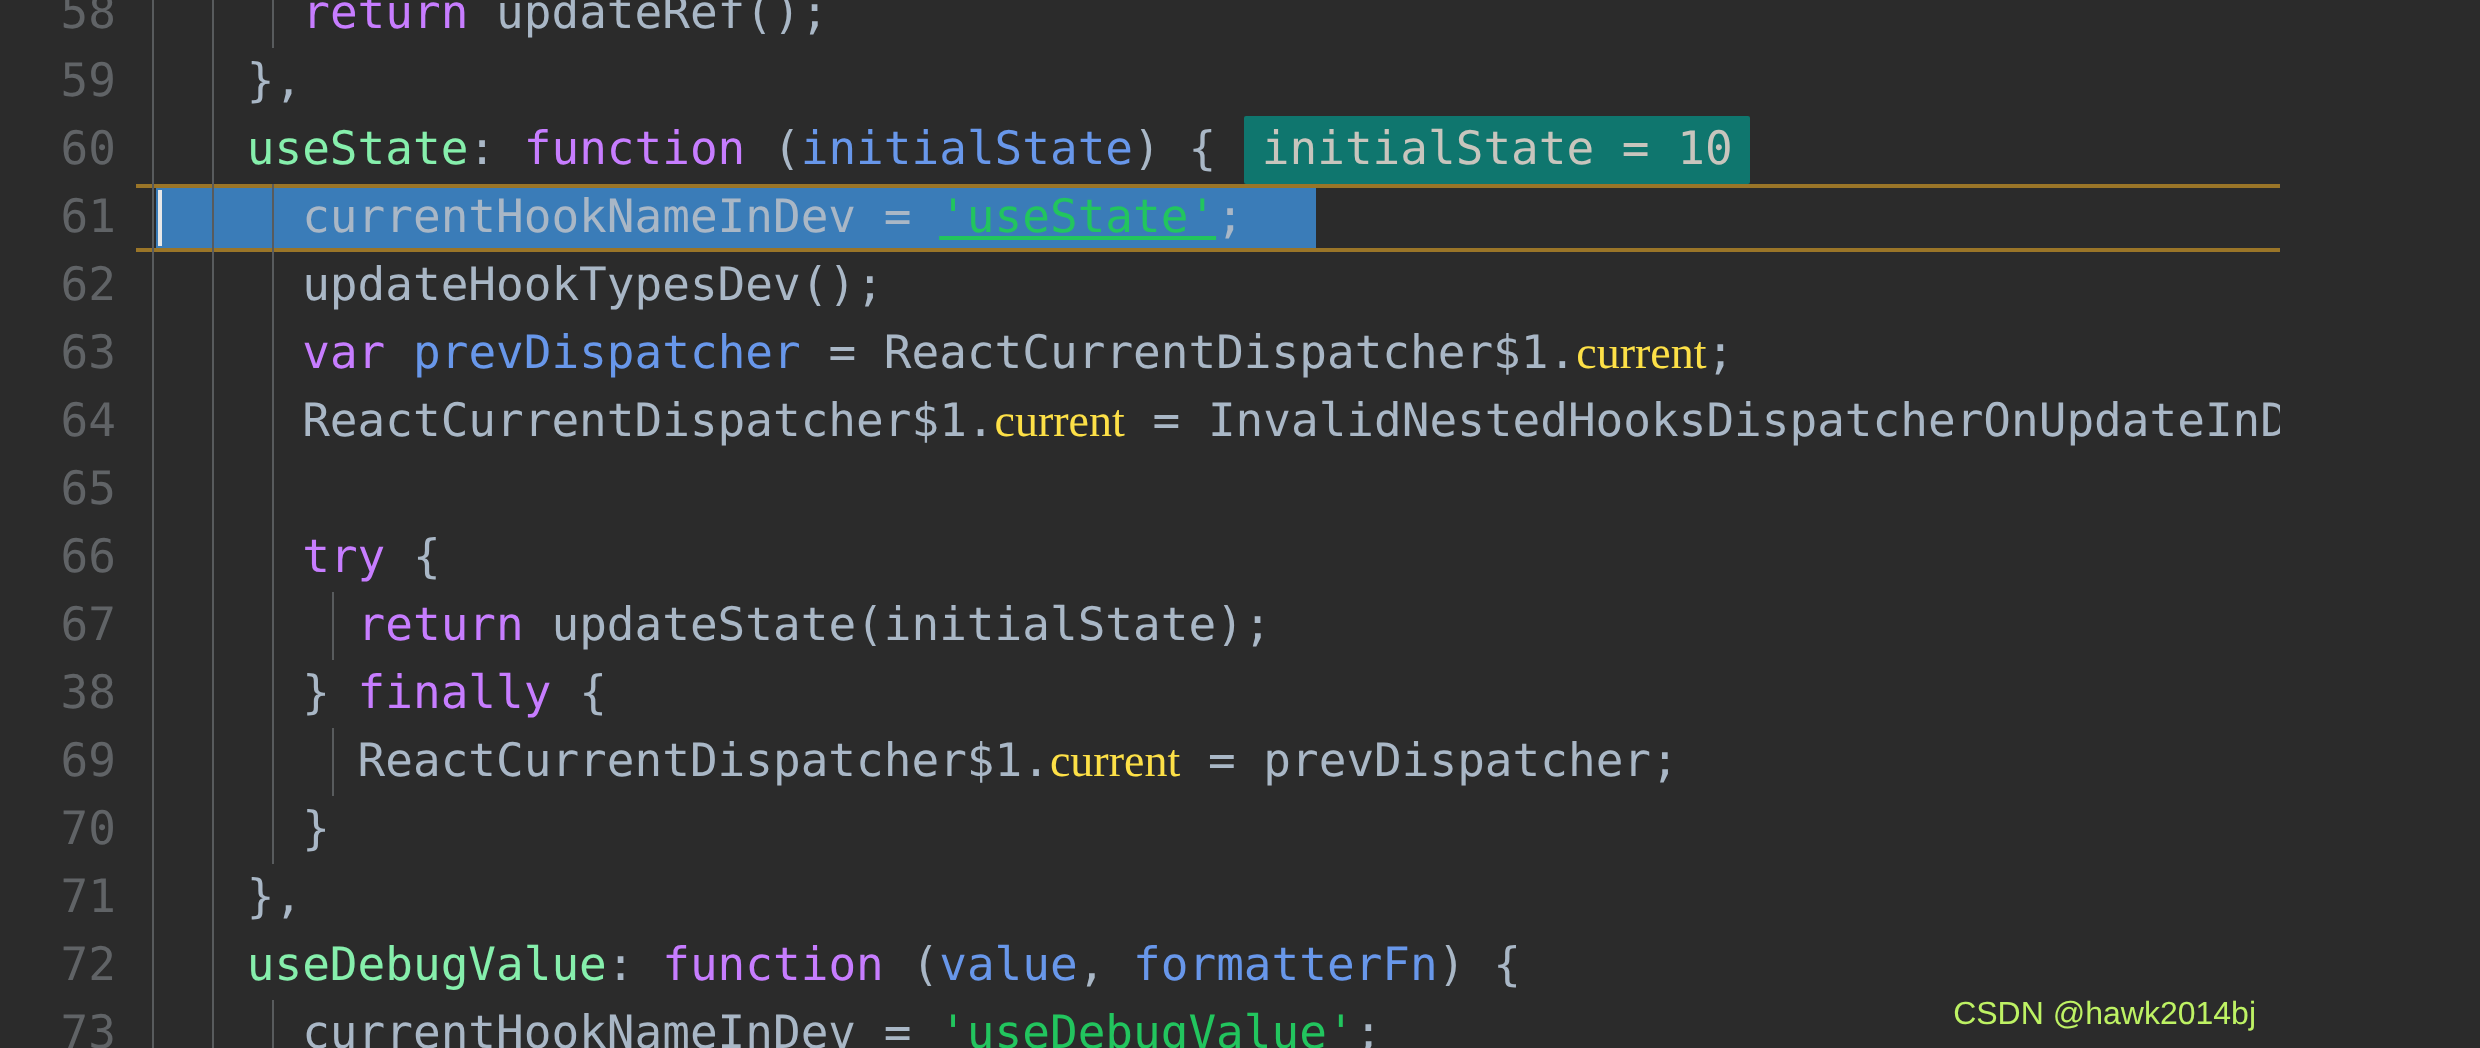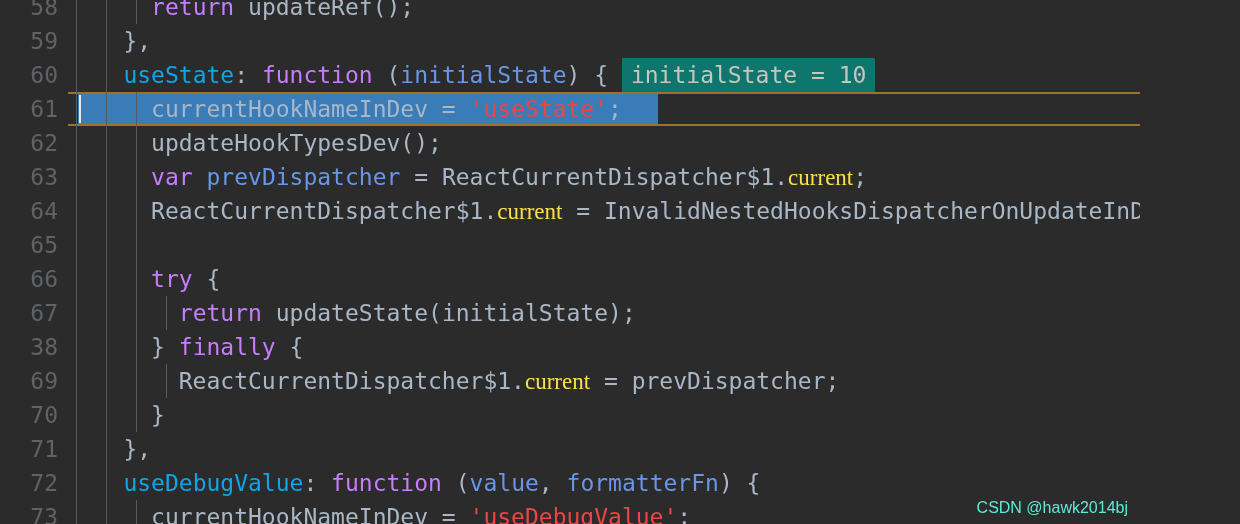--- a/index.html
+++ b/index.html
@@ -92,31 +92,31 @@
 
   
   .hint {
     display: inline-block;
     background: #0f766e;
     color: #c8c5bd;
     padding: 0 9px;
     border-radius: 1px;
   }
   .kw2  { color: #c77dff; }
-  .prop { color: #0ea5e9; }
+  .prop { color: #86efac; }
   .param{ color: #6897ea; text-align: center; }
-  .str  { color: #ef4444; }
+  .str  { color: #22c55e; text-decoration: underline; }
   .fld  { color: #fde047; font-family: Liberation Serif, serif; }
   .plain{ color: #a9b7c6; }
 
   .watermark {
     position: absolute;
     right: 12px;
     bottom: 6px;
-    color: #5eead4;
+    color: #bef264;
     font-family: "Liberation Sans", sans-serif;
     font-size: 16px;
     line-height: 20px;
     white-space: pre;
     user-select: none;
   }
 </style>
 </head>
 <body>
 

